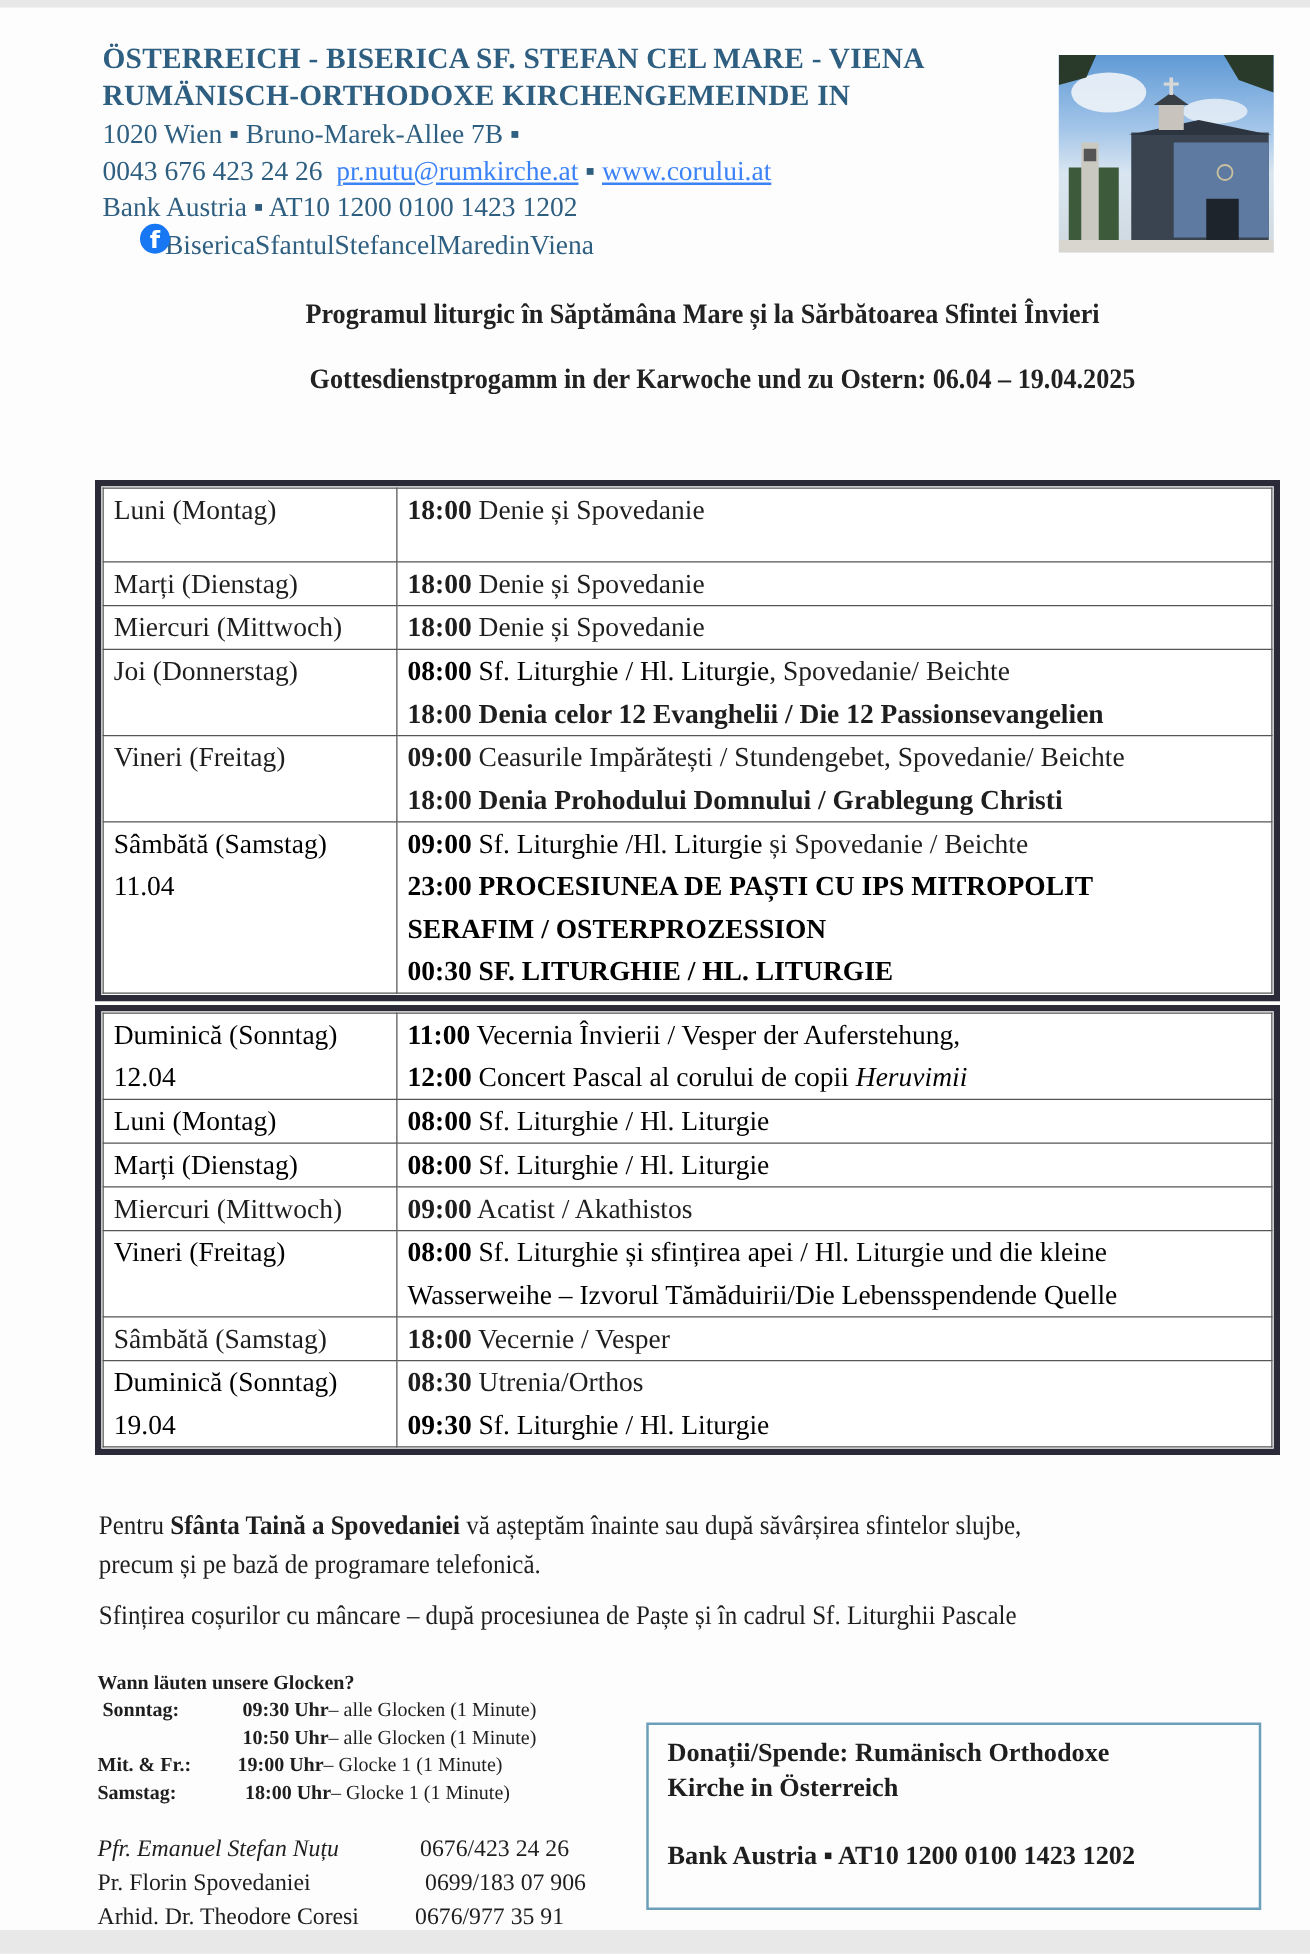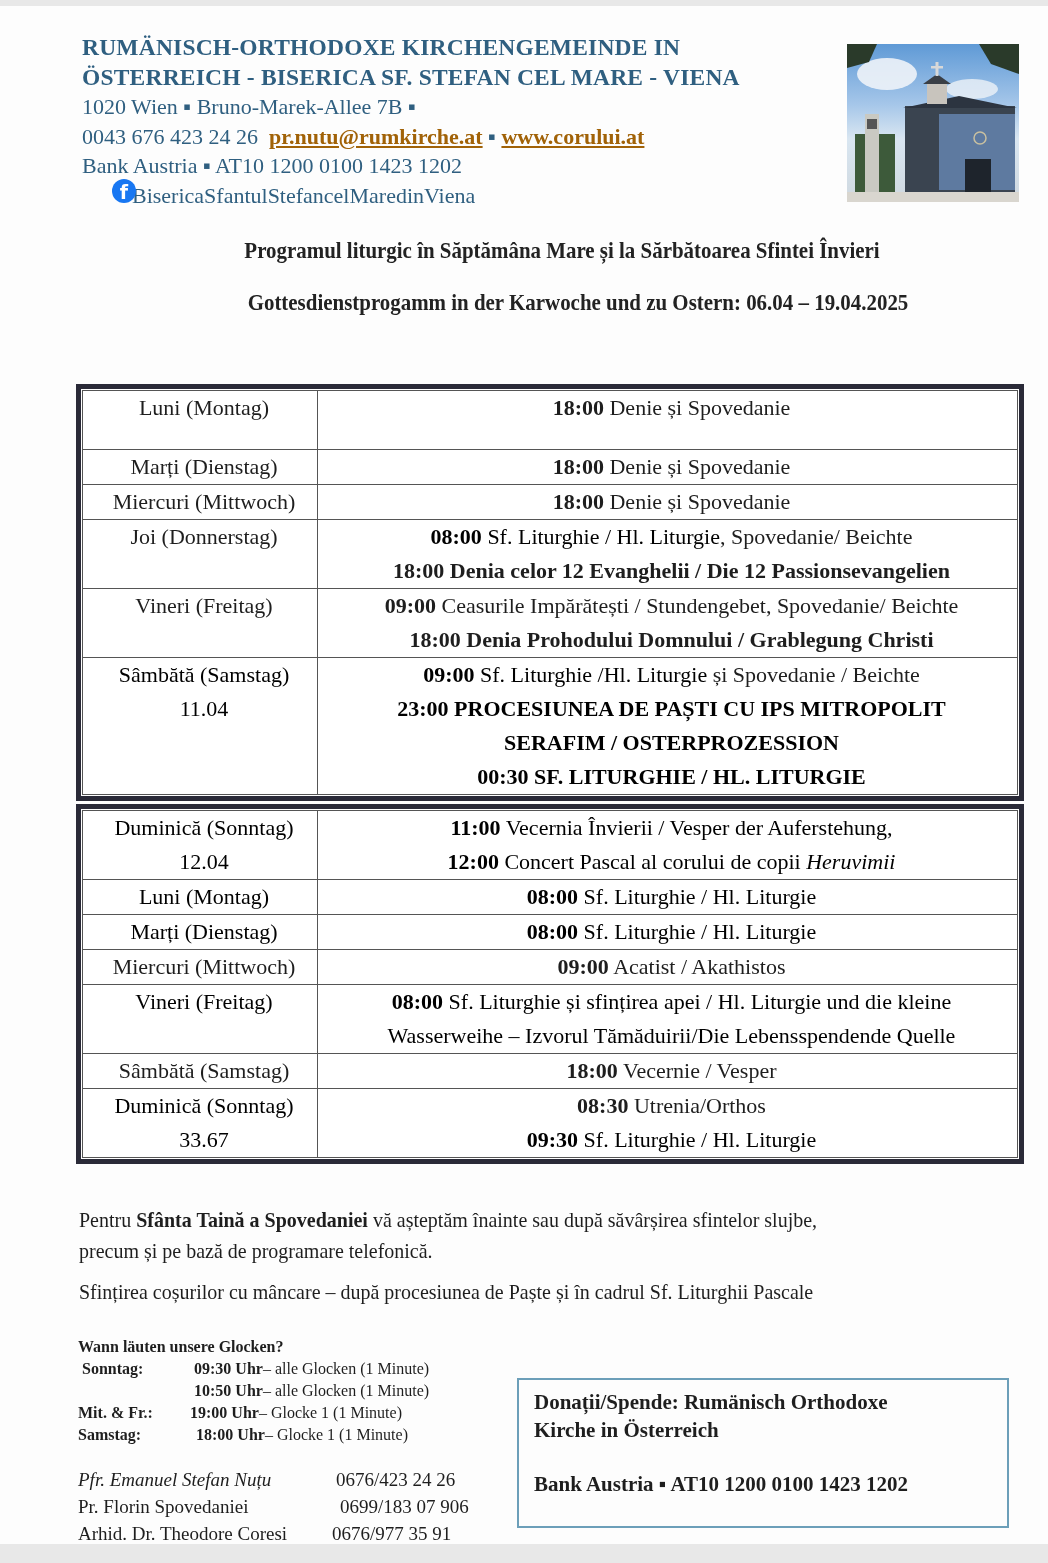--- a/index.html
+++ b/index.html
@@ -15,21 +15,21 @@
     position: absolute; left: 0; top: 6px;
     width: 1048px; height: 1538px;
     background: #fdfdfd;
   }
   .hdr { position: absolute; left: 82px; top: 26px; color: #2f5f80; }
   .hdr .org {
     font-weight: bold; font-size: 23.5px; line-height: 30px;
     letter-spacing: 0.2px; white-space: nowrap;
   }
   .hdr .line { font-size: 22px; line-height: 29.5px; white-space: nowrap; }
-  .hdr a { color: #a16207; text-decoration: underline; font-weight: bold; }
+  .hdr a { color: #3b82f6; text-decoration: underline; }
   .fb { display: inline-flex; align-items: center; position: relative; left: 30px; }
   .fb-icon {
     display: inline-block; width: 24px; height: 24px; border-radius: 50%;
     background: #1877f2; color: #fff; font-family: "DejaVu Sans", sans-serif;
     font-weight: bold; font-size: 19px; line-height: 26px; text-align: center;
     margin-right: -4px; position: relative; top: -4px; z-index: 1;
   }
   .church {
     position: absolute; left: 847px; top: 38px; width: 172px; height: 158px;
     overflow: hidden; background: linear-gradient(180deg,#5f9ad6 0%,#a5c6e9 38%,#d9e6f1 60%,#cfd8df 100%);
@@ -39,21 +39,21 @@
     font-weight: bold; font-size: 22.5px; line-height: 26px; white-space: nowrap;
     color: #222; transform: scaleX(0.93); transform-origin: center;
   }
   .titles .t1 { position: absolute; left: 62px; width: 1000px; top: 0; }
   .titles .t2 { position: absolute; left: 78px; width: 1000px; top: 52px; }
 
   .sched { position: absolute; left: 76px; width: 948px; }
   .sched.a { top: 378px; }
   .sched.b { top: 798px; }
   .frame {
-    border: 5px solid #2a2a38; padding: 1px; background: #fff; text-align: center;
+    border: 5px solid #2a2a38; padding: 1px; background: #fff;
   }
   table { border-collapse: collapse; width: 100%; }
   td {
     border: 1.5px solid #555; vertical-align: top;
     font-size: 22px; line-height: 34px; padding: 0 0 0 8px;
     white-space: nowrap;
   }
   td.day { width: 226px; }
   td.red, span.red { color: #000000; }
   .bold { font-weight: bold; }
@@ -73,22 +73,22 @@
   }
   .donate .bank { margin-top: 26px; white-space: nowrap; }
   .speck { position: absolute; left: 855px; top: 466px; width: 3px; height: 4px; background: #bbb; }
 </style>
 </head>
 <body>
 
 <div class="page">
 
   <div class="hdr">
+    <div class="org">ÖSTERREICH - BISERICA SF. STEFAN CEL MARE - VIENA</div>
     <div class="org">RUMÄNISCH-ORTHODOXE KIRCHENGEMEINDE IN</div>
-    <div class="org">ÖSTERREICH - BISERICA SF. STEFAN CEL MARE - VIENA</div>
     <div class="line">1020 Wien ▪ Bruno-Marek-Allee 7B ▪</div>
     <div class="line">
       <span>0043 676 423 24 26</span>&nbsp;&nbsp;<a>pr.nutu@rumkirche.at</a><span> ▪ </span><a>www.corului.at</a>
     </div>
     <div class="line">Bank Austria ▪ AT10 1200 0100 1423 1202</div>
     <div class="line fb">
       <span class="fb-icon">f</span>
       <span>BisericaSfantulStefancelMaredinViena</span>
     </div>
   </div>
@@ -235,21 +235,21 @@
               <td class="day">
                 <div>Sâmbătă (Samstag)</div>
               </td>
               <td>
                 <div><span class="bold">18:00</span> <span>Vecernie / Vesper</span></div>
               </td>
             </tr>
             <tr>
               <td class="day red">
                 <div>Duminică (Sonntag)</div>
-                <div>33.67</div>
+                <div>19.04</div>
               </td>
               <td>
                 <div><span class="bold">08:30</span> <span>Utrenia/Orthos</span></div>
                 <div><span class="bold red">09:30</span> <span class=" red">Sf. Liturghie / Hl. Liturgie</span></div>
               </td>
             </tr>
           </tbody>
         </table>
       </div>
   </div>

